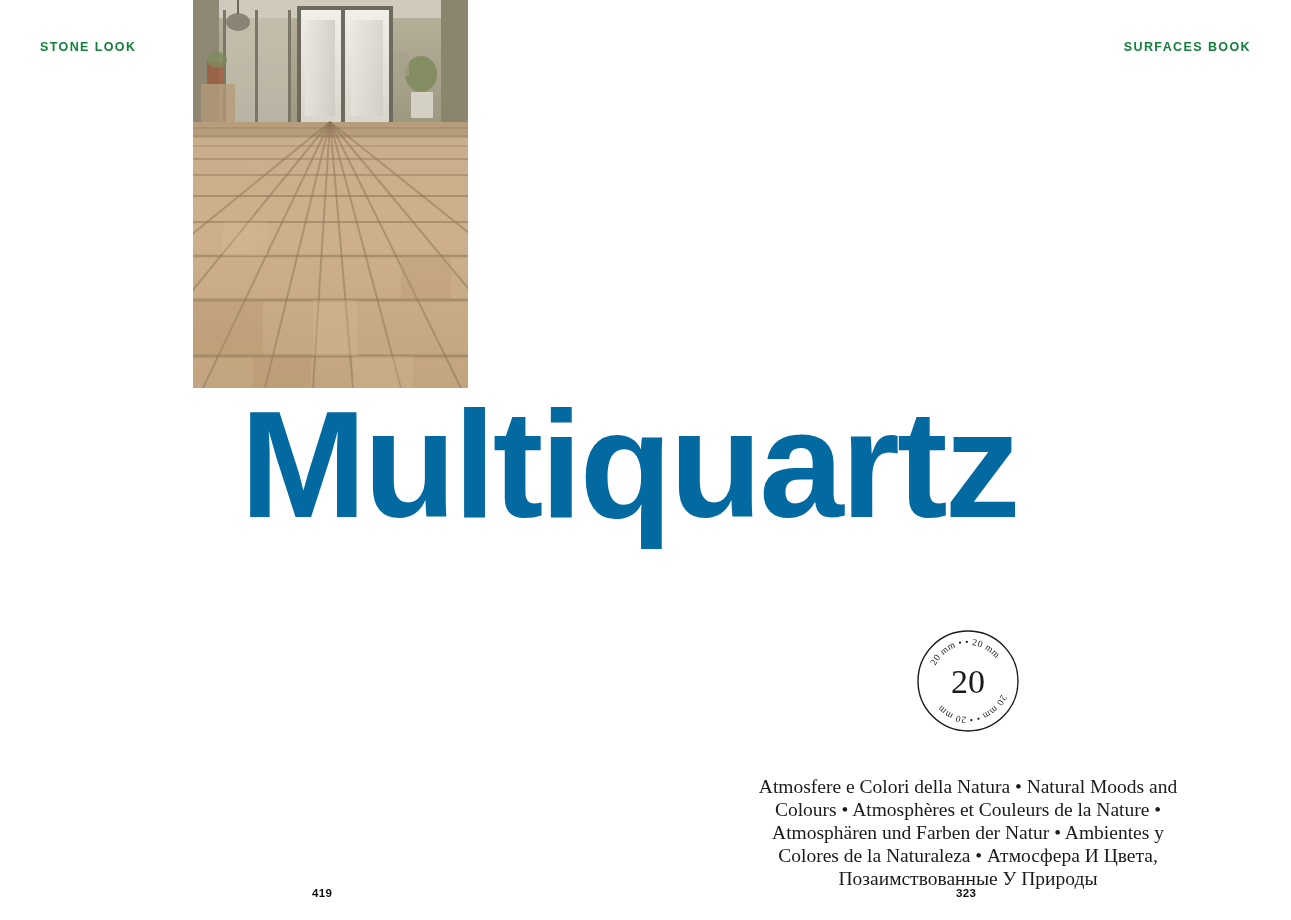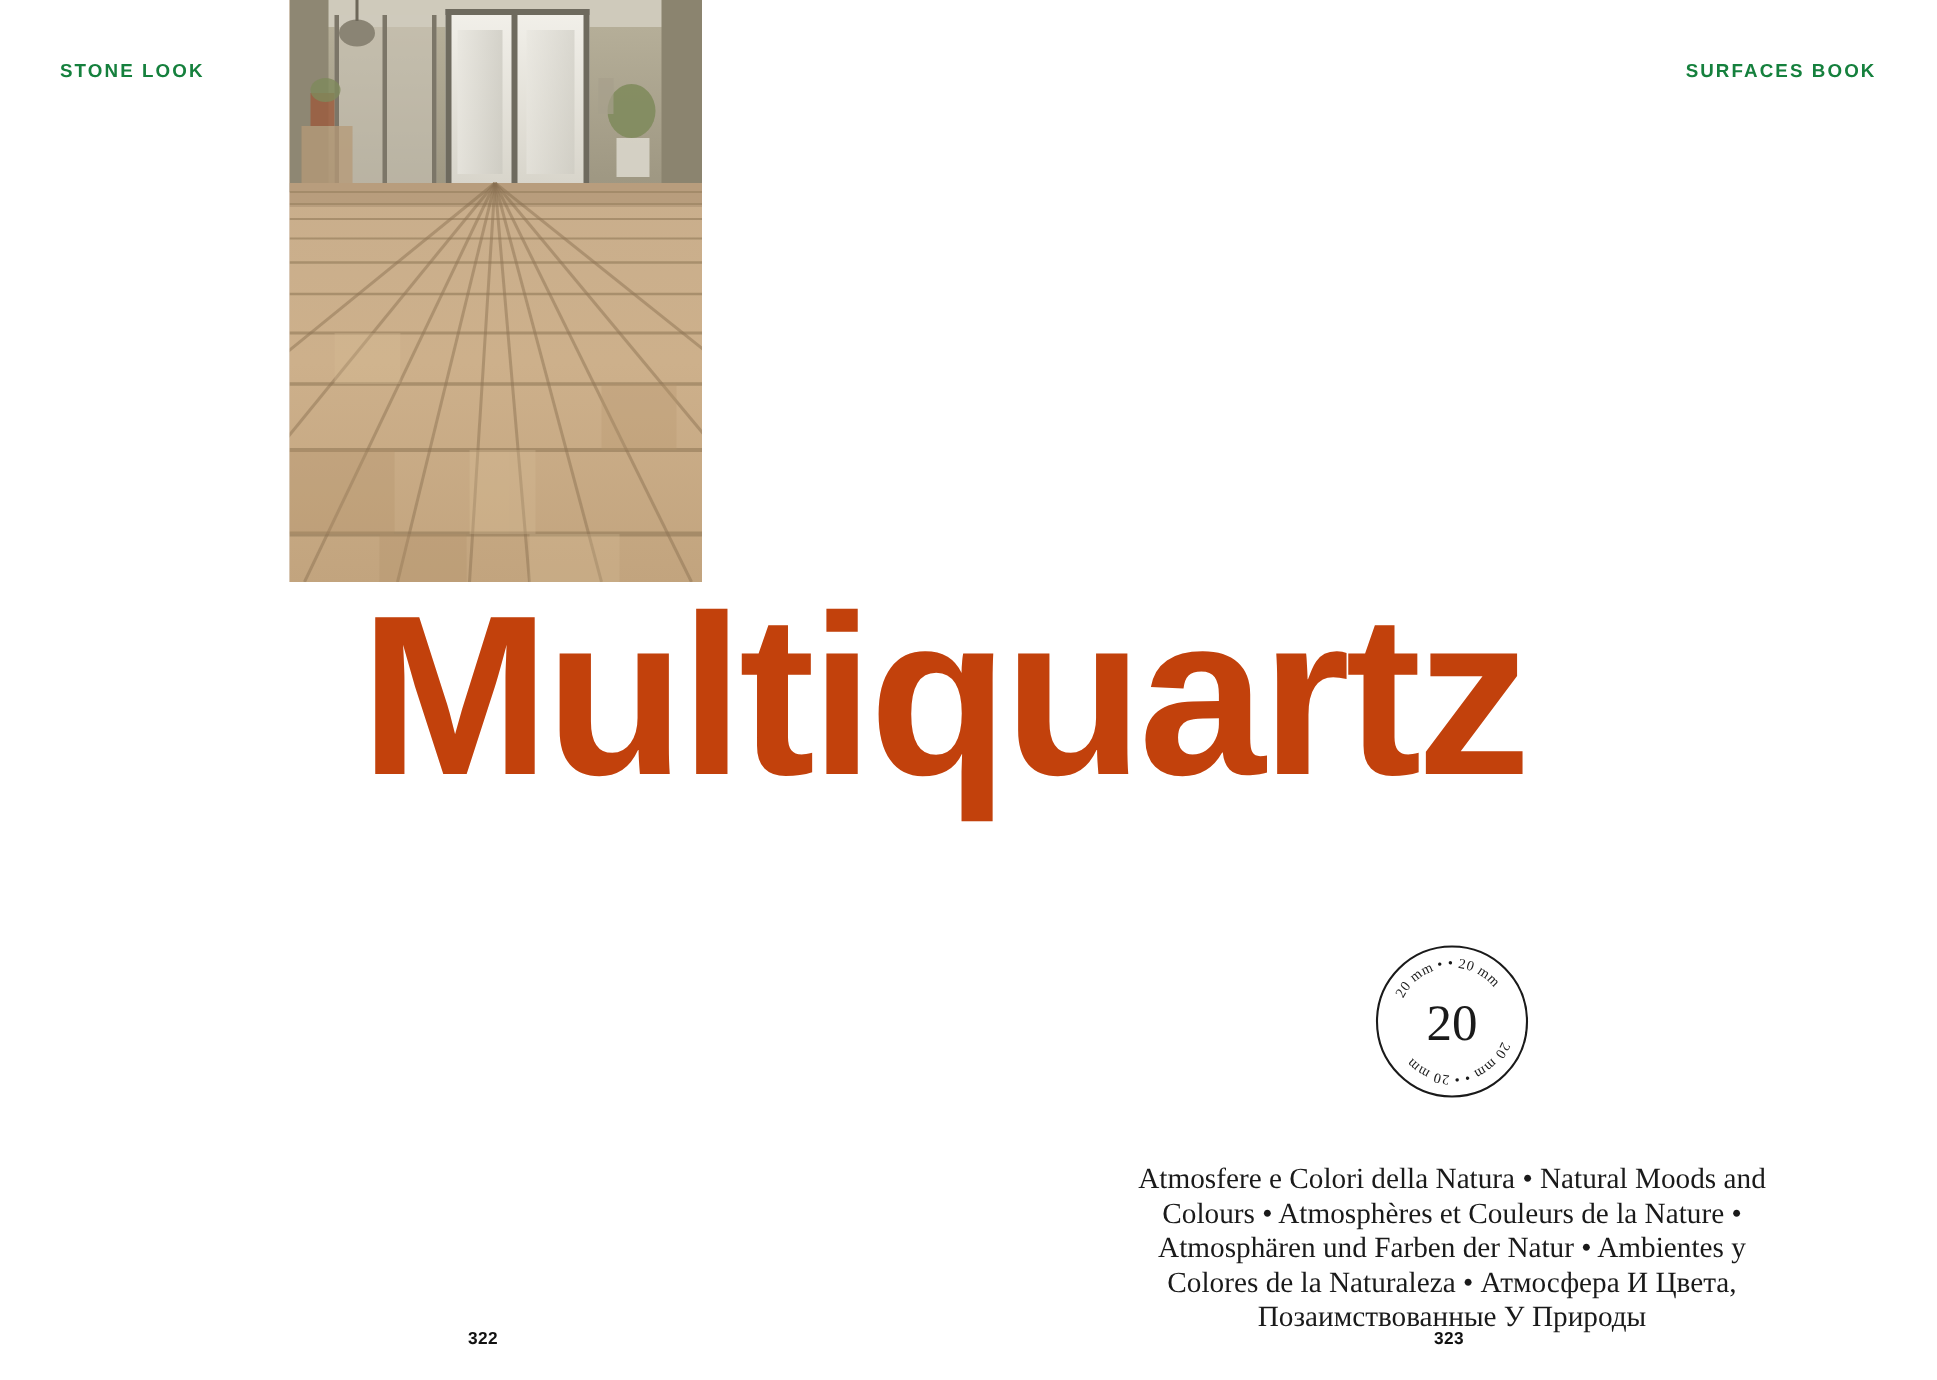--- a/index.html
+++ b/index.html
@@ -44,21 +44,21 @@
 
   
   .title {
     position: absolute;
     left: 240px;
     top: 388px;
     font-size: 152px;
     line-height: 1;
     font-weight: 700;
     letter-spacing: -3px;
-    color: #c2410c;
+    color: #0369a1;
     white-space: nowrap;
   }
 
   
   .seal {
     position: absolute;
     left: 916px;
     top: 629px;
     width: 104px;
     height: 104px;
@@ -219,15 +219,15 @@
     </text>
     <text class="seal-mm">
       <textPath href="#ringBottom" startOffset="12%">20 mm • • 20 mm</textPath>
     </text>
     <text class="seal-num" x="52" y="64" text-anchor="middle">20</text>
   </svg>
 </div>
 
 <div class="tagline">Atmosfere e Colori della Natura  •  Natural Moods and Colours  •  Atmosphères et Couleurs de la Nature  •  Atmosphären und Farben der Natur  •  Ambientes y Colores de la Naturaleza  •  Атмосфера И Цвета, Позаимствованные У Природы</div>
 
-<div class="folio left">322</div>
+<div class="folio left">419</div>
 
 <div class="folio right">323</div>
 
 </body></html>

